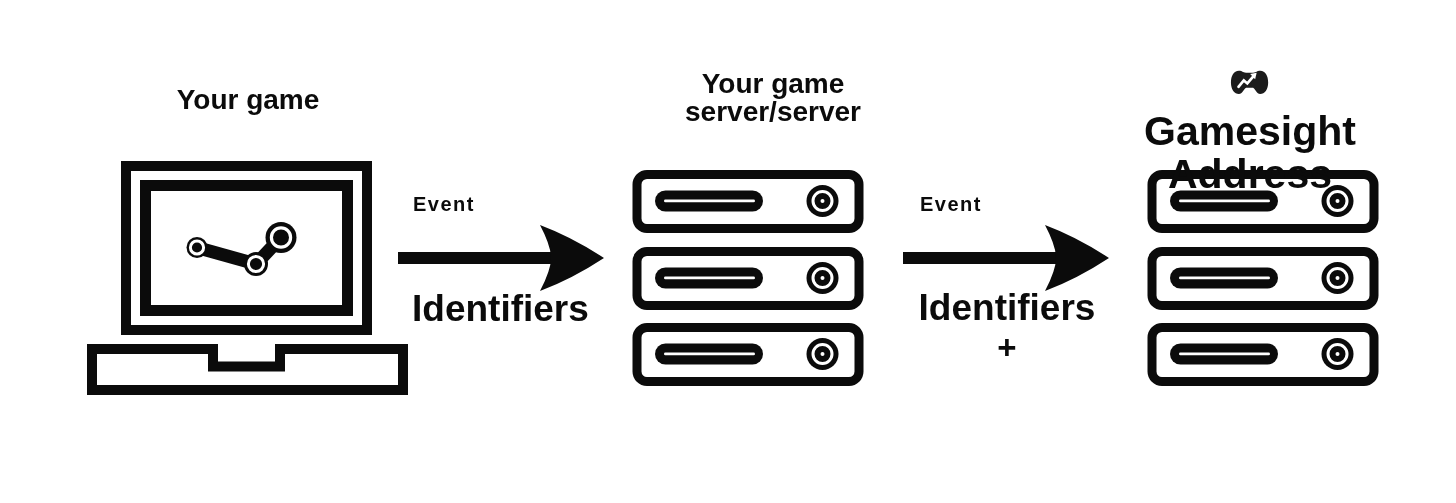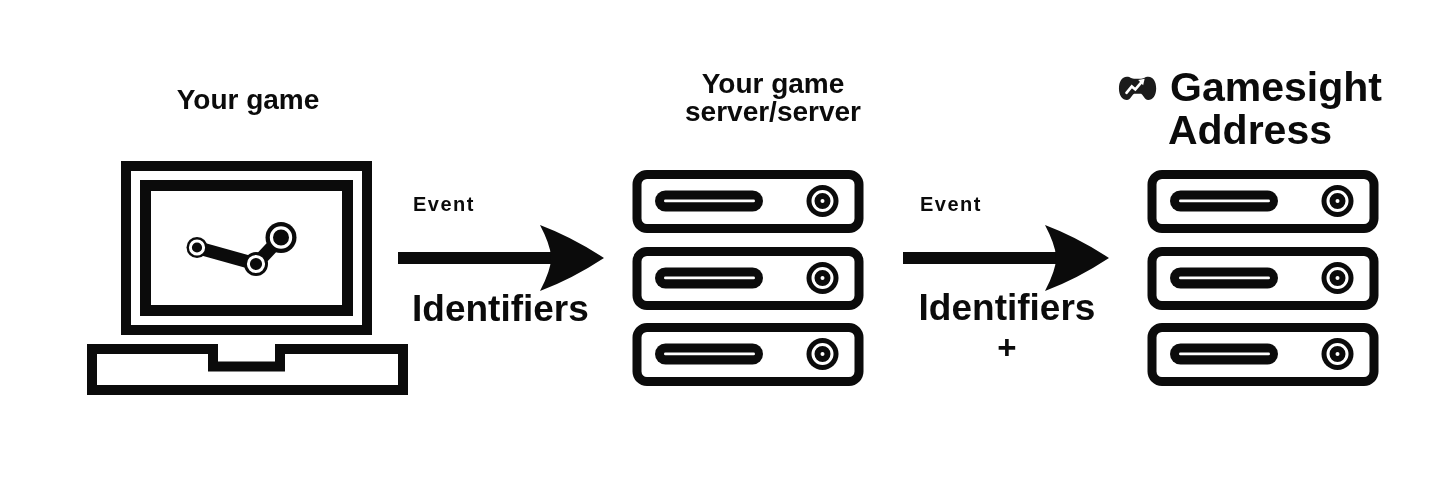--- a/index.html
+++ b/index.html
@@ -37,20 +37,21 @@
     font-size: 41px;
     line-height: 43px;
     text-align: center;
     transform: translateX(-50%);
   }
   .gs-line1 {
     display: flex;
     align-items: center;
     justify-content: center;
     gap: 13px;
+    flex-direction: column;
   }
   .arrow-top {
     font-size: 20px;
     letter-spacing: 1.5px;
   }
   .arrow-bottom {
     font-size: 37px;
   }
   .arrow2-block {
     text-align: center;

